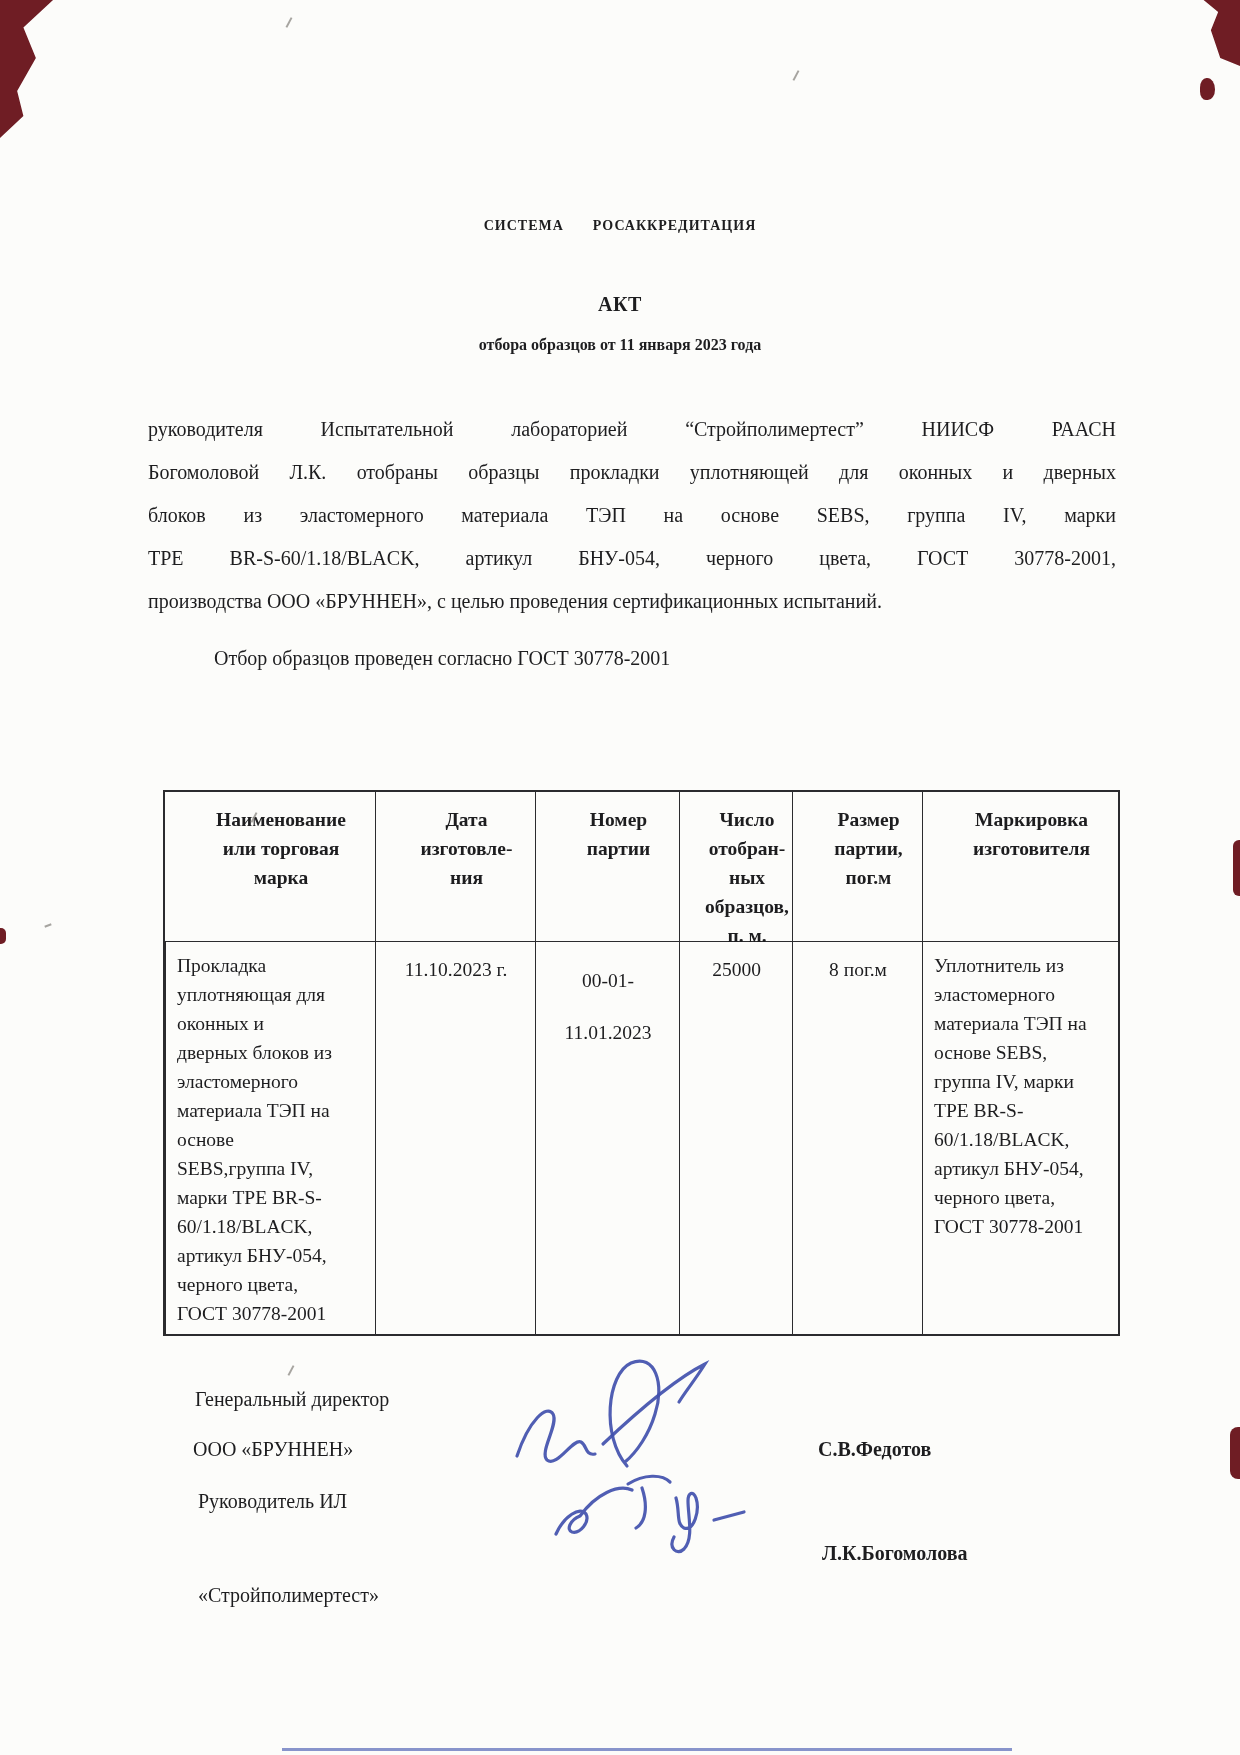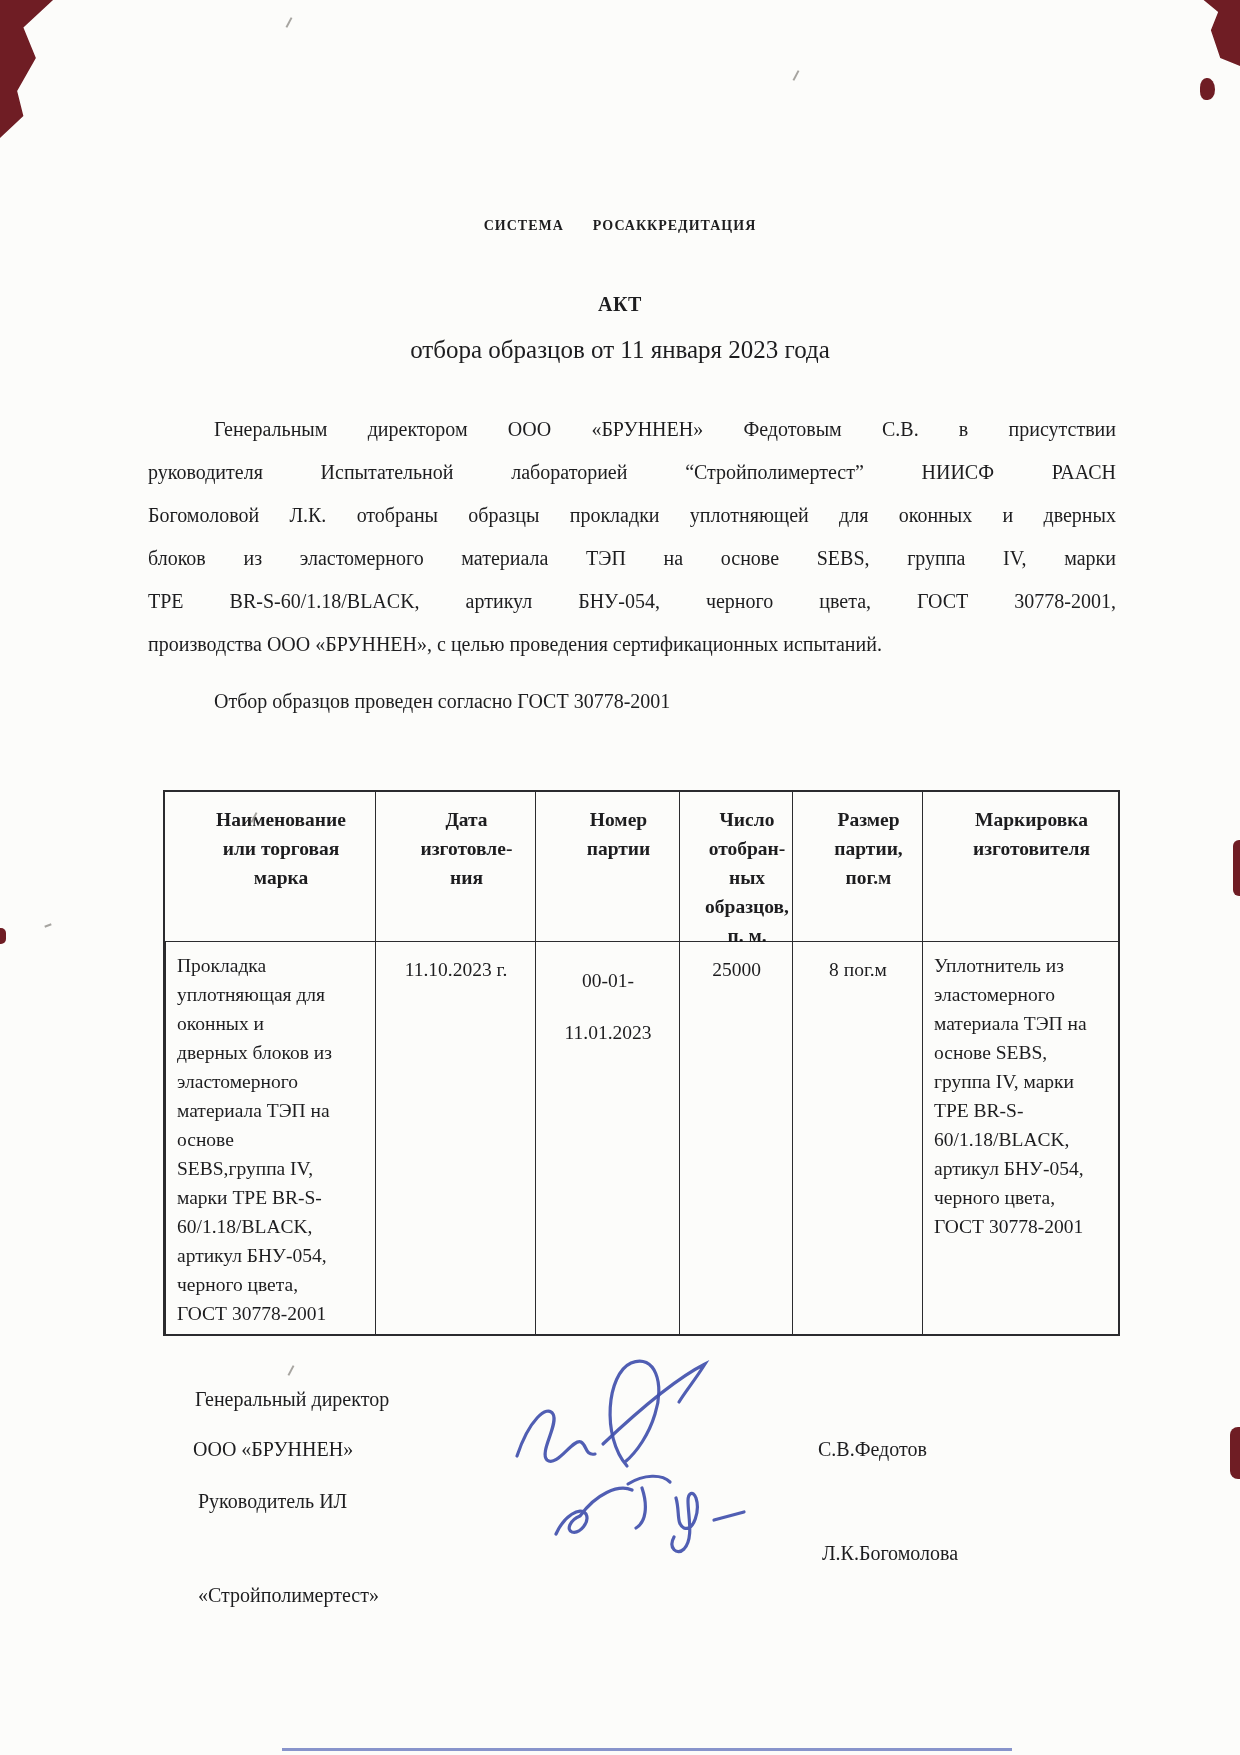--- a/index.html
+++ b/index.html
@@ -10,21 +10,21 @@
     color:#1d1d1f;
   }
   .abs{position:absolute;}
   
   .sys-title{
     left:0;right:0;top:218px;text-align:center;
     font-size:14px;font-weight:bold;letter-spacing:1px;word-spacing:10px;
     white-space:pre-wrap;
   }
   .doc-title{left:0;right:0;top:293px;text-align:center;font-size:20px;font-weight:bold;letter-spacing:.5px;}
-  .doc-subtitle{left:0;right:0;top:336px;text-align:center;font-size:25px;font-weight:normal;}
+  .doc-subtitle{left:0;right:0;top:336px;text-align:center;font-size:16px;font-weight:bold;}
   
   .para{left:148px;top:408px;width:968px;font-size:20px;}
   .pline{line-height:43px;text-align:justify;text-align-last:justify;}
   .pline.noj{text-align-last:auto;}
   .pline.ind{text-indent:66px;}
   .pline.gap{margin-top:14px;}
   
   .table{
     left:163px;top:790px;
     display:grid;grid-template-columns:210px 160px 144px 113px 130px 196px;
@@ -39,21 +39,21 @@
     font-weight:bold;text-align:center;padding-top:13px;line-height:29px;padding-left:22px;
   }
   .td{
     min-height:392px;box-sizing:border-box;
     padding:9px 10px 0 11px;line-height:29px;
   }
   .td.center{text-align:center;padding-top:13px;}
   .td.batch{line-height:52px;}
   
   .sign-label{font-size:20px;}
-  .sign-name{font-size:20px;}
+  .sign-name{font-size:20px;font-weight:bold;}
   .sig-svg{pointer-events:none;}
   .sig-svg path{fill:none;stroke:#4150ac;stroke-width:3.2;stroke-linecap:round;opacity:.92;}
   
   .artifact{background:#6f1d24;}
   .a-tl{left:0;top:0;width:78px;height:138px;
         clip-path:polygon(0 0,68% 0,30% 20%,46% 42%,22% 66%,30% 84%,0 100%);}
   .a-tr{left:1188px;top:0;width:52px;height:66px;
         clip-path:polygon(30% 0,100% 0,100% 100%,62% 88%,44% 46%,58% 18%);}
   .a-tr2{left:1200px;top:78px;width:15px;height:22px;border-radius:50% 60% 55% 45%;}
   .a-rm{left:1233px;top:840px;width:7px;height:56px;border-radius:6px 0 0 6px;}
@@ -63,21 +63,20 @@
   .scan-bottom-line{left:282px;top:1748px;width:730px;height:3px;background:#6272bb;opacity:.75;}
 </style>
 </head>
 <body>
 
 <div class="abs sys-title">СИСТЕМА  РОСАККРЕДИТАЦИЯ</div>
 <div class="abs doc-title">АКТ</div>
 <div class="abs doc-subtitle">отбора образцов от 11 января 2023 года</div>
 
 <div class="abs para">
-  <div class="pline ind">Генеральным директором ООО «БРУННЕН» Федотовым С.В. в присутствии</div>
   <div class="pline">руководителя Испытательной лабораторией “Стройполимертест” НИИСФ РААСН</div>
   <div class="pline">Богомоловой Л.К. отобраны образцы прокладки  уплотняющей для оконных и дверных</div>
   <div class="pline">блоков из эластомерного материала ТЭП на основе SEBS, группа IV, марки</div>
   <div class="pline">ТРЕ BR-S-60/1.18/BLACK, артикул БНУ-054, черного цвета, ГОСТ 30778-2001,</div>
   <div class="pline noj">производства ООО «БРУННЕН», с целью проведения сертификационных испытаний.</div>
   <div class="pline noj ind gap">Отбор образцов проведен согласно ГОСТ 30778-2001</div>
 </div>
 
 <div class="abs table">
   <div class="th">Наименование

